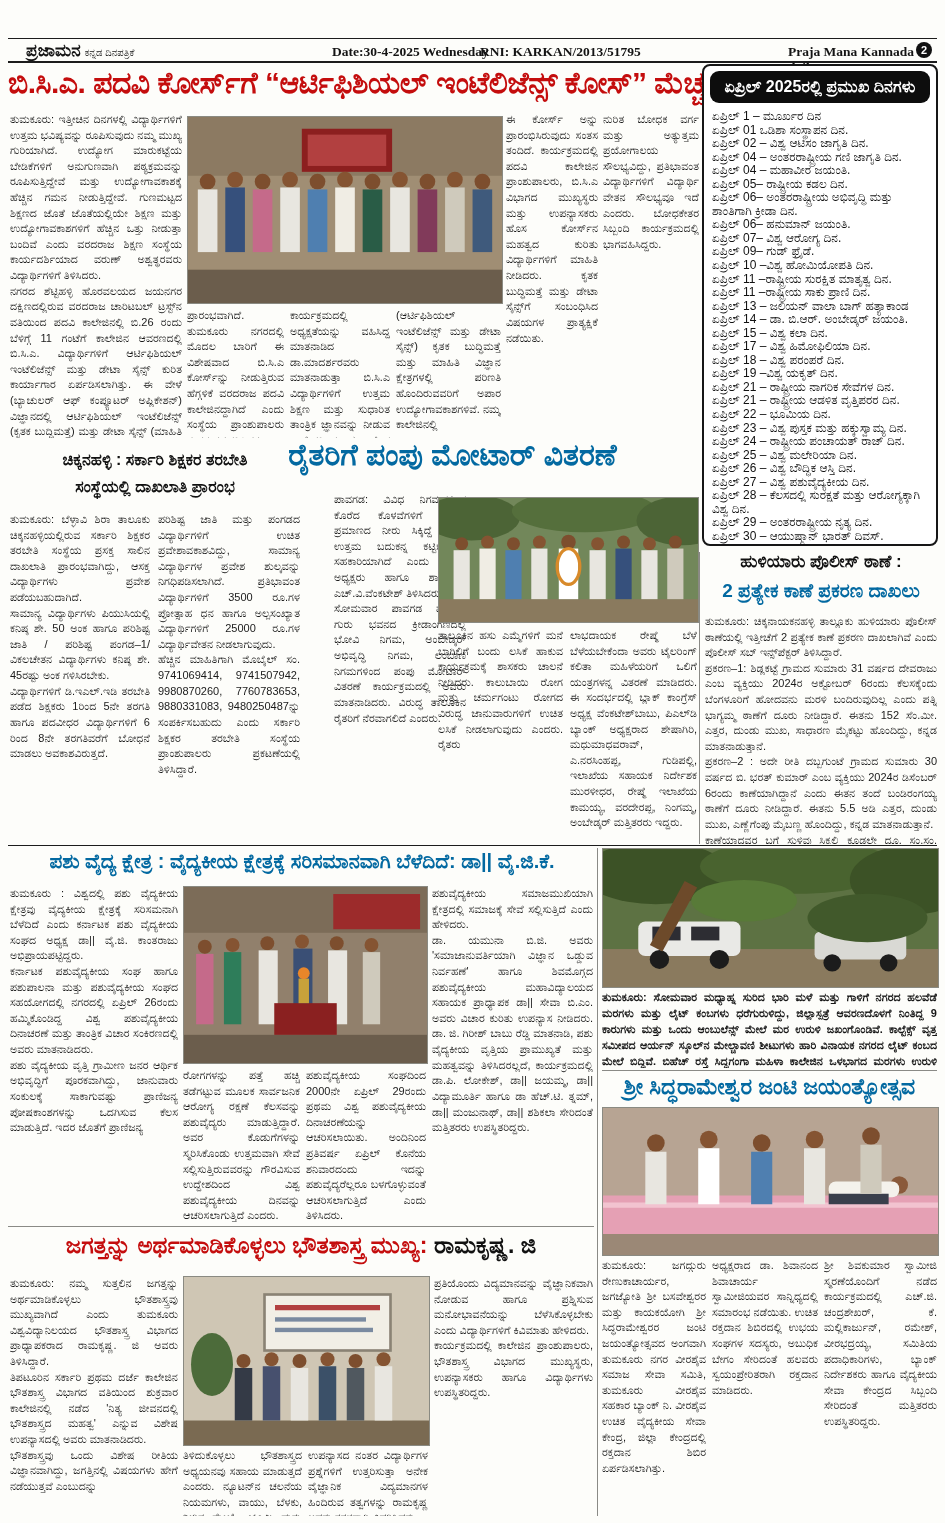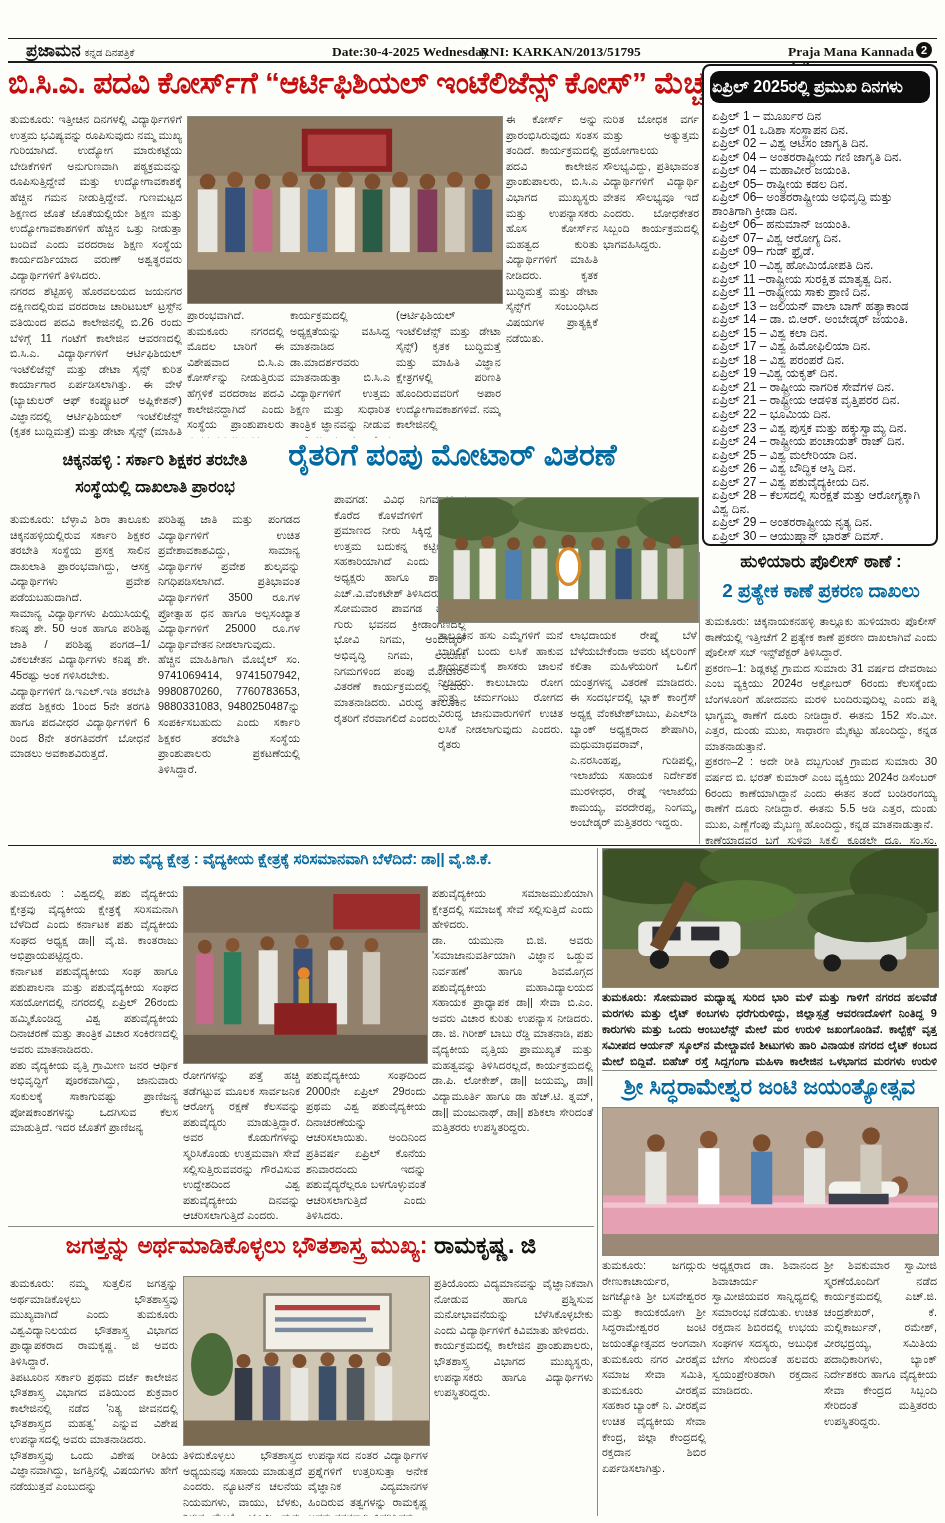--- a/index.html
+++ b/index.html
@@ -16,21 +16,21 @@
   .pageno{width:16px;height:16px;border-radius:50%;background:#111;color:#fff;
           font-size:11px;font-weight:bold;text-align:center;line-height:16px;}
   .hl-main{font-size:30px;font-weight:bold;color:#c40d0d;white-space:nowrap;
            letter-spacing:-0.5px;text-align:center;overflow:hidden;}
   .hl-red{font-weight:bold;color:#0369a1;text-align:center;overflow:hidden;}
   .hl-black{font-weight:bold;color:#111;text-align:center;overflow:hidden;}
   .photo{position:absolute;border:1px solid #8a8a82;overflow:hidden;background:#9a8b74;}
   .photo svg{display:block;width:100%;height:100%;}
   .sidebar{position:absolute;border:2.5px solid #161616;border-radius:8px;background:#fff;
            padding:5px 6px;box-sizing:border-box;}
-  .sidebar-head{background:#0d0d0d;color:#fff;border-radius:9px;
+  .sidebar-head{background:#0d0d0d;color:#fff;border-radius:9px;text-align:center;
                 font-weight:bold;font-size:16px;padding:7px 2px;}
   .sidebar ul{list-style:none;margin:7px 0 0 0;padding:0 0 0 2px;}
   .sidebar li{font-size:12px;line-height:13.55px;color:#111;font-weight:500;}
   .caption{position:absolute;font-size:11px;line-height:1.45;text-align:justify;
            font-weight:bold;color:#161616;overflow:hidden;}
 </style>
 </head>
 <body>
 
 <div id="page">
@@ -169,21 +169,21 @@
   <div class="rule-light" style="left:699px;top:552px;width:1px;height:292px;"></div>
   <div class="abs hl-black" style="left:705px;top:552px;width:232px;height:24px;font-size:17px;">ಹುಳಿಯಾರು ಪೊಲೀಸ್ ಠಾಣೆ :</div>
   <div class="abs hl-red" style="left:705px;top:580px;width:232px;height:28px;font-size:19px;">2 ಪ್ರತ್ಯೇಕ ಕಾಣೆ ಪ್ರಕರಣ ದಾಖಲು</div>
   <div class="col" style="left:705px;top:614px;width:232px;height:230px;">ತುಮಕೂರು: ಚಿಕ್ಕನಾಯಕನಹಳ್ಳಿ ತಾಲ್ಲೂಕು ಹುಳಿಯಾರು ಪೊಲೀಸ್ ಠಾಣೆಯಲ್ಲಿ ಇತ್ತೀಚೆಗೆ 2 ಪ್ರತ್ಯೇಕ ಕಾಣೆ ಪ್ರಕರಣ ದಾಖಲಾಗಿವೆ ಎಂದು ಪೊಲೀಸ್ ಸಬ್ ಇನ್ಸ್‌ಪೆಕ್ಟರ್ ತಿಳಿಸಿದ್ದಾರೆ.
 ಪ್ರಕರಣ–1: ಶಿಡ್ಲಕಟ್ಟೆ ಗ್ರಾಮದ ಸುಮಾರು 31 ವರ್ಷದ ದೇವರಾಜು ಎಂಬ ವ್ಯಕ್ತಿಯು 2024ರ ಅಕ್ಟೋಬರ್ 6ರಂದು ಕೆಲಸಕ್ಕೆಂದು ಬೆಂಗಳೂರಿಗೆ ಹೋದವನು ಮರಳಿ ಬಂದಿರುವುದಿಲ್ಲ ಎಂದು ಪತ್ನಿ ಭಾಗ್ಯಮ್ಮ ಠಾಣೆಗೆ ದೂರು ನೀಡಿದ್ದಾರೆ. ಈತನು 152 ಸೆಂ.ಮೀ. ಎತ್ತರ, ದುಂಡು ಮುಖ, ಸಾಧಾರಣ ಮೈಕಟ್ಟು ಹೊಂದಿದ್ದು, ಕನ್ನಡ ಮಾತನಾಡುತ್ತಾನೆ.
 ಪ್ರಕರಣ–2 : ಅದೇ ರೀತಿ ದಬ್ಬಗುಂಟೆ ಗ್ರಾಮದ ಸುಮಾರು 30 ವರ್ಷದ ಬಿ. ಭರತ್ ಕುಮಾರ್ ಎಂಬ ವ್ಯಕ್ತಿಯು 2024ರ ಡಿಸೆಂಬರ್ 6ರಂದು ಕಾಣೆಯಾಗಿದ್ದಾನೆ ಎಂದು ಈತನ ತಂದೆ ಬಂಡಿರಂಗಯ್ಯ ಠಾಣೆಗೆ ದೂರು ನೀಡಿದ್ದಾರೆ. ಈತನು 5.5 ಅಡಿ ಎತ್ತರ, ದುಂಡು ಮುಖ, ಎಣ್ಣೆಗೆಂಪು ಮೈಬಣ್ಣ ಹೊಂದಿದ್ದು, ಕನ್ನಡ ಮಾತನಾಡುತ್ತಾನೆ.
 ಕಾಣೆಯಾದವರ ಬಗ್ಗೆ ಸುಳಿವು ಸಿಕ್ಕಲ್ಲಿ ಕೂಡಲೇ ದೂ. ಸಂ.ಸಂ. 08133–267234, 08134–251084, 0816–2272451ನ್ನು ಸಂಪರ್ಕಿಸಬೇಕೆಂದು ಕೋರಿದ್ದಾರೆ.</div>
 
   <div class="rule" style="left:8px;top:845px;width:929px;height:1px;"></div>
 
-  <div class="abs hl-red" style="left:8px;top:850px;width:588px;height:30px;font-size:15px;white-space:nowrap;">ಪಶು ವೈದ್ಯ ಕ್ಷೇತ್ರ : ವೈದ್ಯಕೀಯ ಕ್ಷೇತ್ರಕ್ಕೆ ಸರಿಸಮಾನವಾಗಿ ಬೆಳೆದಿದೆ: ಡಾ|| ವೈ.ಜಿ.ಕೆ.</div>
+  <div class="abs hl-red" style="left:8px;top:850px;width:588px;height:30px;font-size:20px;white-space:nowrap;">ಪಶು ವೈದ್ಯ ಕ್ಷೇತ್ರ : ವೈದ್ಯಕೀಯ ಕ್ಷೇತ್ರಕ್ಕೆ ಸರಿಸಮಾನವಾಗಿ ಬೆಳೆದಿದೆ: ಡಾ|| ವೈ.ಜಿ.ಕೆ.</div>
   <div class="col" style="left:10px;top:886px;width:168px;height:336px;">ತುಮಕೂರು : ವಿಶ್ವದಲ್ಲಿ ಪಶು ವೈದ್ಯಕೀಯ ಕ್ಷೇತ್ರವು ವೈದ್ಯಕೀಯ ಕ್ಷೇತ್ರಕ್ಕೆ ಸರಿಸಮನಾಗಿ ಬೆಳೆದಿದೆ ಎಂದು ಕರ್ನಾಟಕ ಪಶು ವೈದ್ಯಕೀಯ ಸಂಘದ ಅಧ್ಯಕ್ಷ ಡಾ|| ವೈ.ಜಿ. ಕಾಂತರಾಜು ಅಭಿಪ್ರಾಯಪಟ್ಟಿದ್ದರು.
 ಕರ್ನಾಟಕ ಪಶುವೈದ್ಯಕೀಯ ಸಂಘ ಹಾಗೂ ಪಶುಪಾಲನಾ ಮತ್ತು ಪಶುವೈದ್ಯಕೀಯ ಸಂಘದ ಸಹಯೋಗದಲ್ಲಿ ನಗರದಲ್ಲಿ ಏಪ್ರಿಲ್ 26ರಂದು ಹಮ್ಮಿಕೊಂಡಿದ್ದ ವಿಶ್ವ ಪಶುವೈದ್ಯಕೀಯ ದಿನಾಚರಣೆ ಮತ್ತು ತಾಂತ್ರಿಕ ವಿಚಾರ ಸಂಕಿರಣದಲ್ಲಿ ಅವರು ಮಾತನಾಡಿದರು.
 ಪಶು ವೈದ್ಯಕೀಯ ವೃತ್ತಿ ಗ್ರಾಮೀಣ ಜನರ ಆರ್ಥಿಕ ಅಭಿವೃದ್ಧಿಗೆ ಪೂರಕವಾಗಿದ್ದು, ಜಾನುವಾರು ಸಂಕುಲಕ್ಕೆ ಸಾಕಾಗುವಷ್ಟು ಪ್ರಾಣಿಜನ್ಯ ಪೋಷಕಾಂಶಗಳನ್ನು ಒದಗಿಸುವ ಕೆಲಸ ಮಾಡುತ್ತಿದೆ. ಇದರ ಜೊತೆಗೆ ಪ್ರಾಣಿಜನ್ಯ</div>
   <div class="photo" style="left:183px;top:886px;width:243px;height:176px;">
     <svg viewBox="0 0 140 100" preserveAspectRatio="none" aria-hidden="true">
       <rect width="140" height="100" fill="#91806c"></rect>
       <rect width="140" height="26" fill="#7c6c58"></rect>
       <rect x="86" y="4" width="50" height="20" fill="#9c2b2b"></rect>
       <rect y="84" width="140" height="16" fill="#6b5d4c"></rect>
       <circle cx="12" cy="34" r="4" fill="#7d4e2e"></circle>

